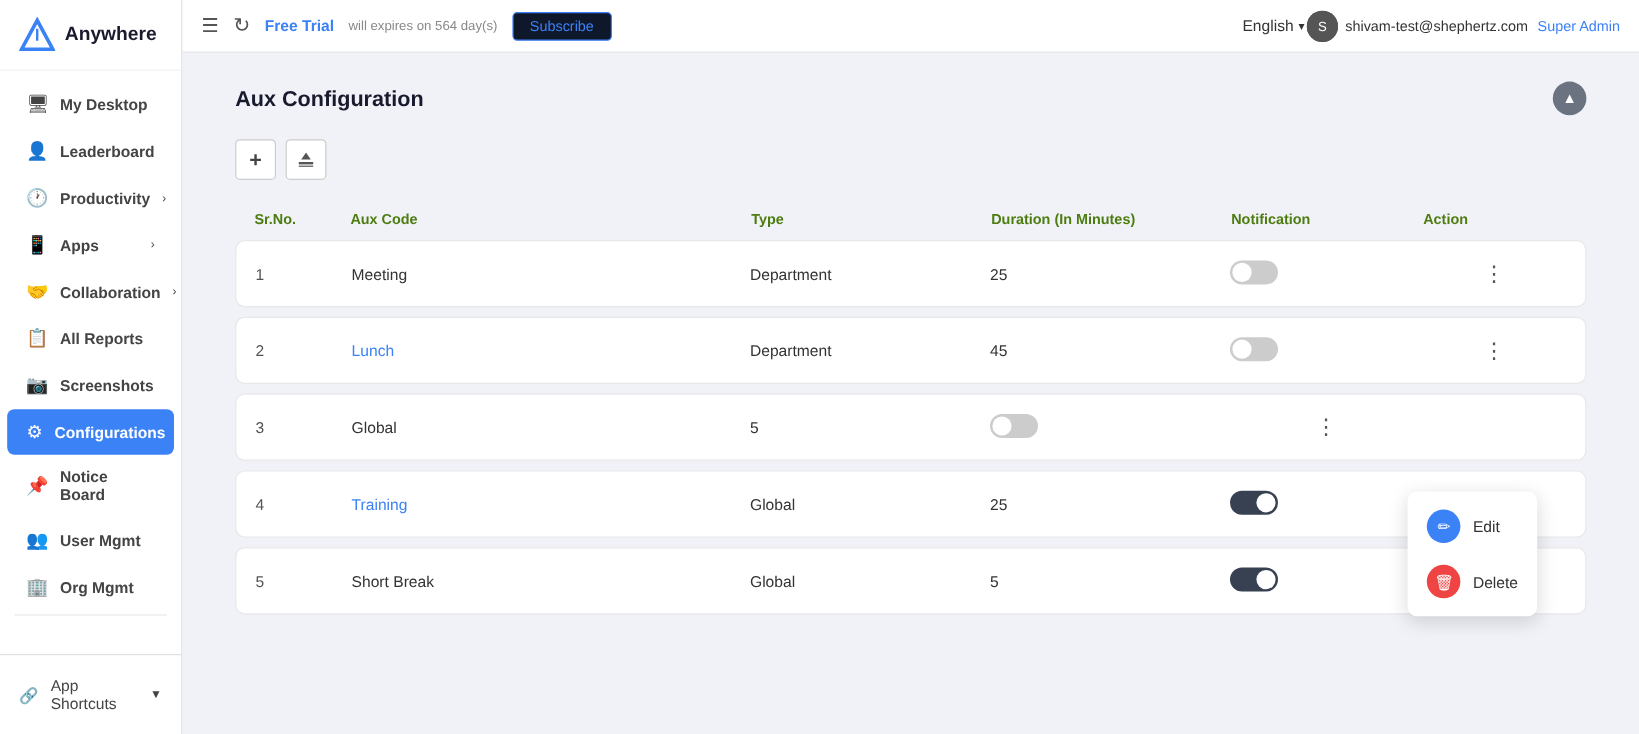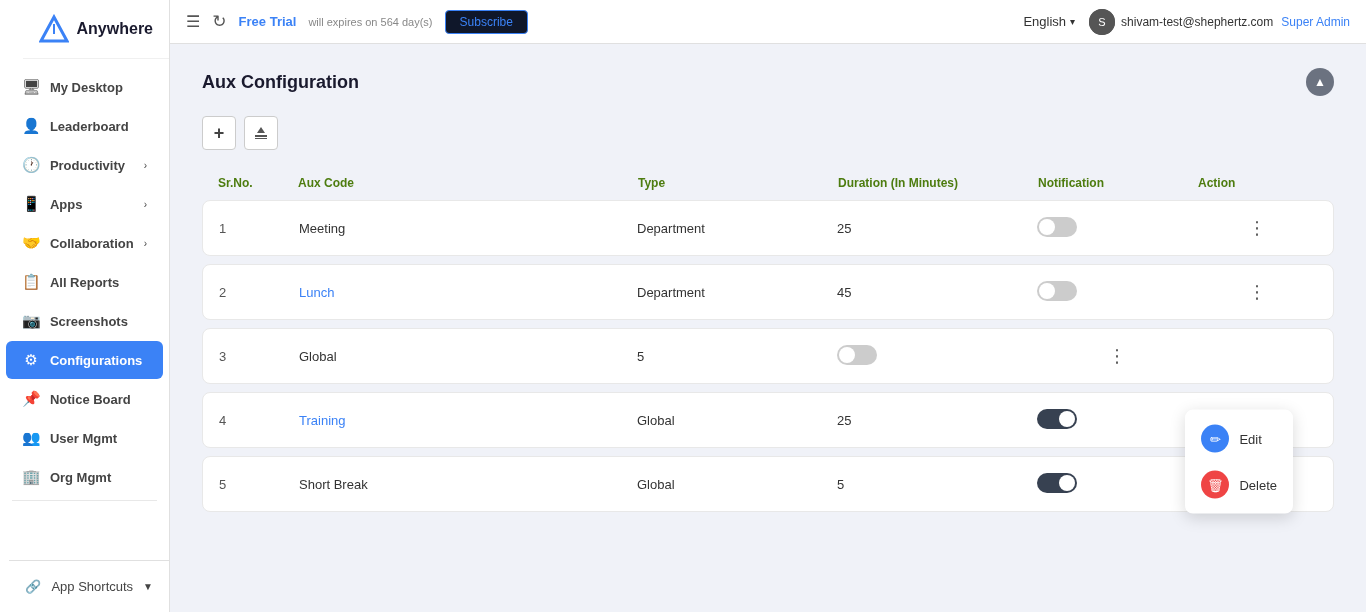--- a/index.html
+++ b/index.html
@@ -1,27 +1,26 @@
 <!DOCTYPE html>
 <html><head>
   <meta charset="utf-8">
   <style>
     * { box-sizing: border-box; margin: 0; padding: 0; }
     body { font-family: 'Segoe UI', Arial, sans-serif; font-size: 13px; background: #f0f2f8; display: flex; height: 612px; overflow: hidden; }
 
     
     .sidebar {
-      width: 170px;
+      width: 152px;
       background: #fff;
       border-right: 1px solid #e0e0e0;
       display: flex;
       flex-direction: column;
       flex-shrink: 0;
       height: 612px;
-      align-items: flex-end;
     }
     .sidebar-logo {
       padding: 14px 16px;
       border-bottom: 1px solid #f0f0f0;
       display: flex;
       align-items: center;
       gap: 8px;
     }
     .logo-icon {
       width: 30px;
@@ -82,21 +81,21 @@
       background: #fff;
       border-bottom: 1px solid #e0e0e0;
       padding: 0 16px;
       height: 44px;
       display: flex;
       align-items: center;
       gap: 12px;
       flex-shrink: 0;
     }
     .topbar-left { display: flex; align-items: center; gap: 12px; flex: 1; }
-    .topbar-right { display: flex; align-items: center; gap: 14px; }
+    .topbar-right { display: flex; align-items: center; gap: 2px; }
     .menu-icon { font-size: 16px; cursor: pointer; color: #555; }
     .refresh-icon { font-size: 15px; color: #555; cursor: pointer; }
     .free-trial-text { color: #3b82f6; font-weight: 600; font-size: 13px; }
     .free-trial-sub { color: #888; font-size: 11px; }
     .subscribe-btn {
       border: 1px solid #3b82f6;
       color: #3b82f6;
       background: #0f172a;
       padding: 4px 14px;
       border-radius: 4px;
@@ -105,21 +104,21 @@
     }
     .lang-selector { display: flex; align-items: center; gap: 4px; cursor: pointer; color: #333; font-size: 13px; }
     .user-info { display: flex; align-items: center; gap: 6px; color: #333; font-size: 12px; }
     .user-avatar { width: 26px; height: 26px; border-radius: 50%; background: #555; display: flex; align-items: center; justify-content: center; color: #fff; font-size: 12px; }
     .super-admin { color: #3b82f6; font-size: 12px; margin-left: 2px; }
 
     
     .page-content {
       flex: 1;
       background: #f0f2f8;
-      padding: 24px 32px;
+      padding: 24px 44px;
       overflow-y: auto;
     }
     .page-header {
       display: flex;
       align-items: center;
       justify-content: space-between;
       margin-bottom: 20px;
     }
     .page-title { font-size: 18px; font-weight: 600; color: #1a1a2e; }
     .scroll-top-btn {

